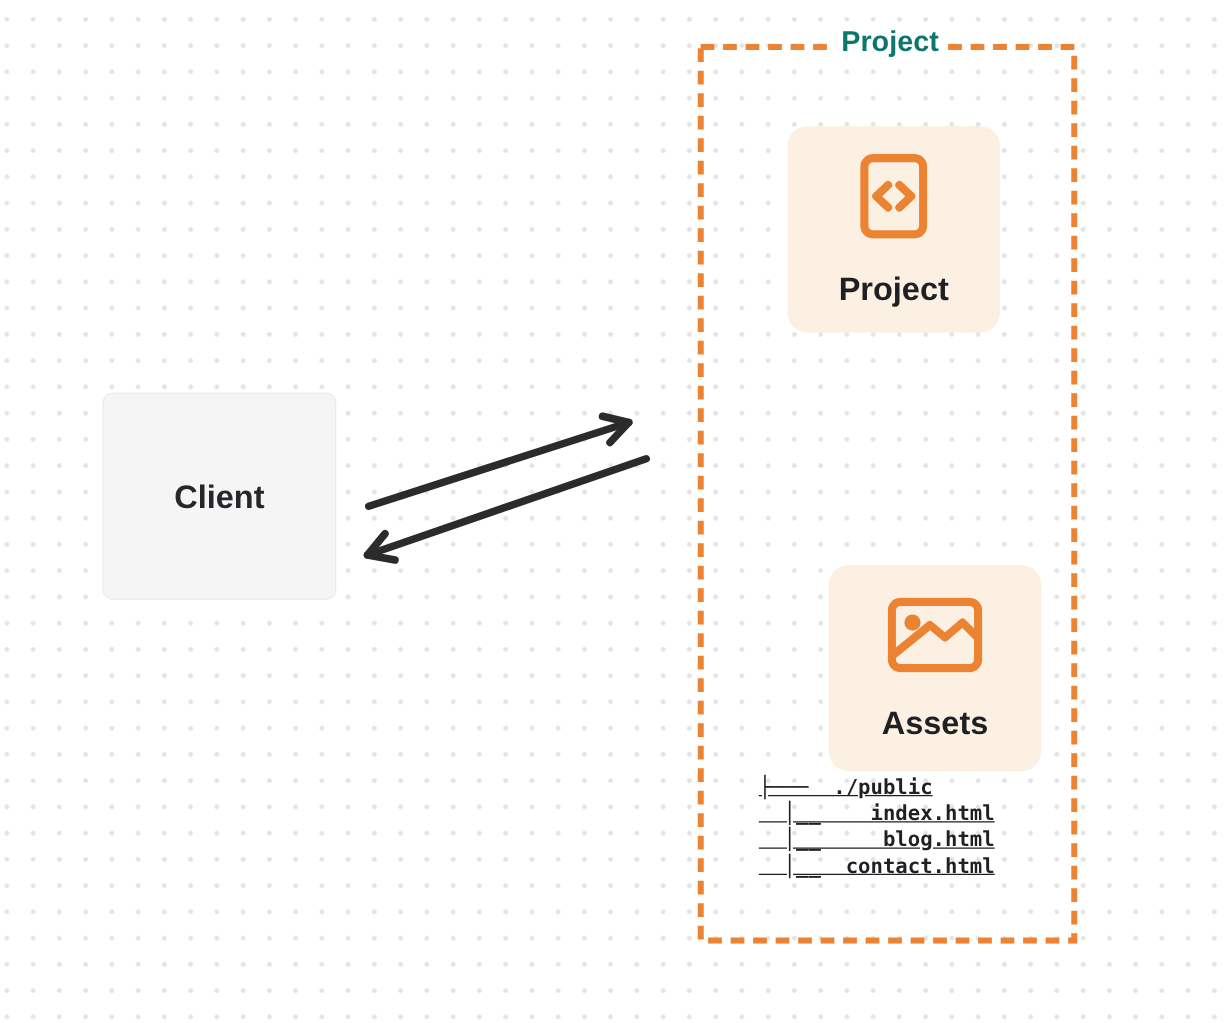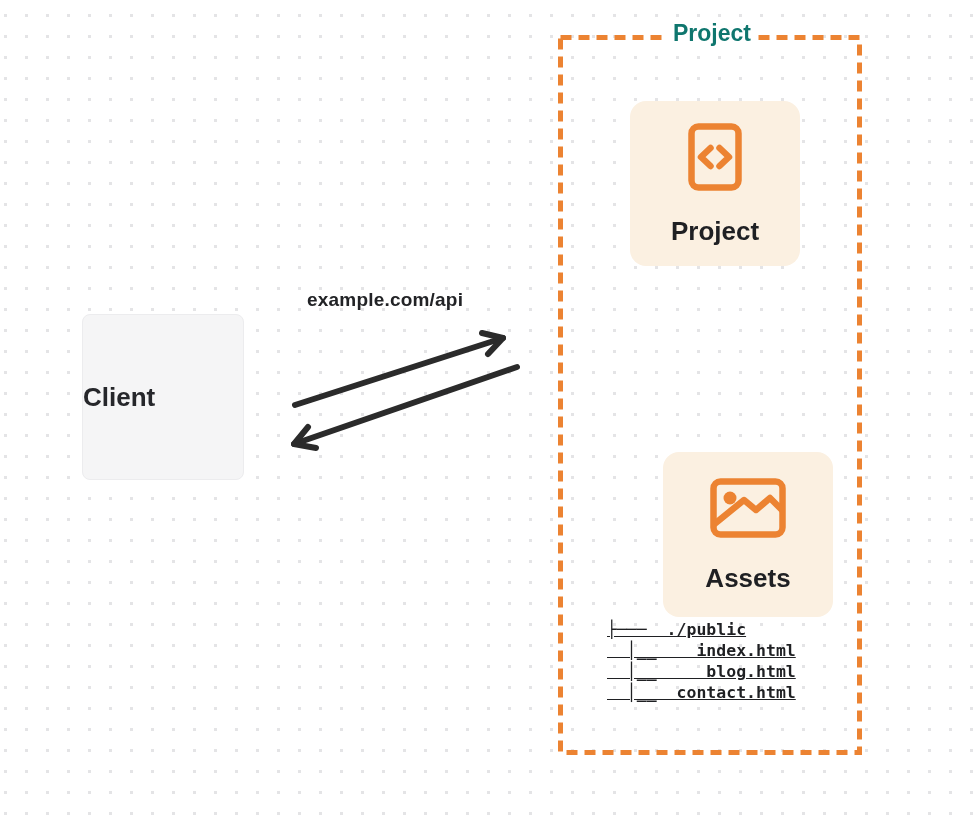--- a/index.html
+++ b/index.html
@@ -13,25 +13,25 @@
     background-image: radial-gradient(circle, #e4e4e6 1.7px, transparent 1.9px);
     background-size: 21px 21px;
     background-position: 16px 5px;
     font-family: "Liberation Sans", sans-serif;
   }
 
   
   .client-box {
     position: absolute;
     left: 82px; top: 314px;
-    width: 162px; height: 166px;
+    width: 187px; height: 166px;
     background: #f5f5f6;
     border: 1px solid #ececee;
     border-radius: 8px;
-    display: flex; align-items: center; 
+    display: flex; align-items: center; justify-content: center;
   }
   .client-box .node-label {
     font-size: 26px; font-weight: bold; color: #26272b;
   }
 
   
   .request-label {
     position: absolute;
     left: 307px; top: 289px;
     font-size: 19px; font-weight: bold; color: #222326;
@@ -109,21 +109,20 @@
 </style>
 </head>
 <body>
 
 <div class="canvas">
 
   <div class="client-box">
     <span class="node-label">Client</span>
   </div>
 
-  <div class="request-label">example.com/api</div>
 
   <svg class="arrows-svg" viewBox="0 0 980 818" aria-hidden="true">
     <g>
       <line class="arrow-stroke" x1="295" y1="405" x2="503" y2="338"></line>
       <polyline class="arrow-stroke" points="482,333 503,338 488,354"></polyline>
     </g>
     <g>
       <line class="arrow-stroke" x1="517" y1="367" x2="294" y2="444"></line>
       <polyline class="arrow-stroke" points="316,448 294,444 308,427"></polyline>
     </g>

